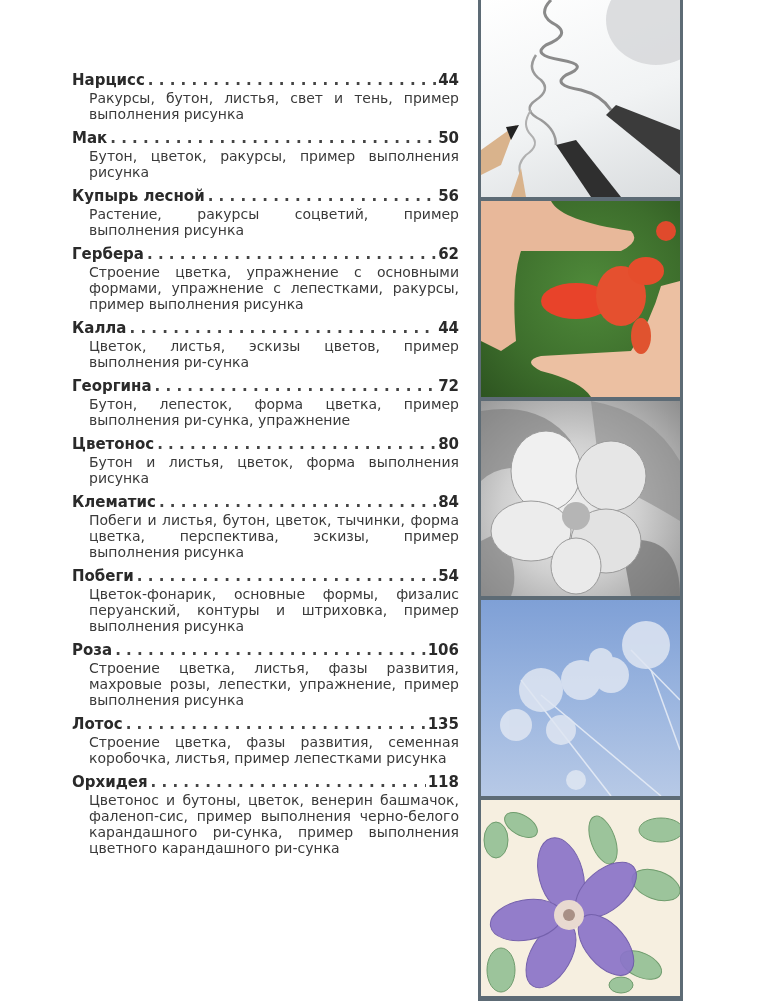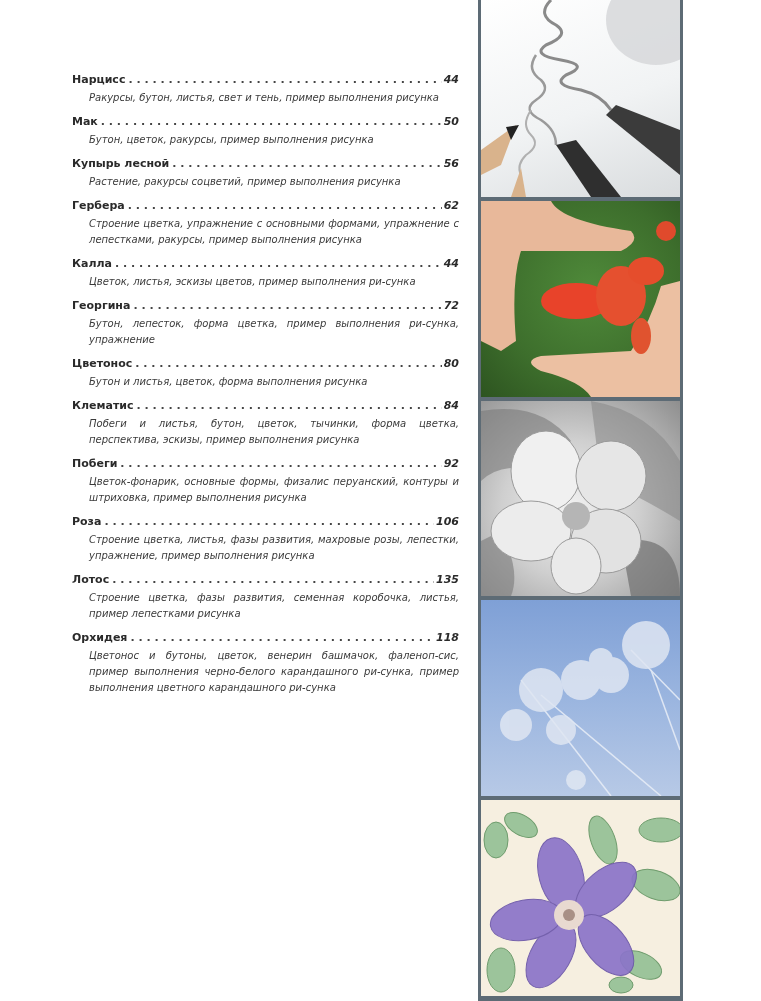--- a/index.html
+++ b/index.html
@@ -1,25 +1,25 @@
 <!DOCTYPE html>
 <html><head>
 <meta charset="utf-8">
 <style>
   html, body { margin:0; padding:0; }
   body { width:761px; height:1001px; background:#ffffff; position:relative; overflow:hidden;
          font-family:"DejaVu Sans", sans-serif; color:#2b2b2b; }
   .toc { position:absolute; left:72px; top:70px; width:387px; }
   .entry { margin-bottom:6px; }
-  .head { display:flex; align-items:baseline; font-size:11px; font-weight:bold; color:#2a2a2a; height:20px; line-height:20px; }
+  .head { display:flex; align-items:baseline; font-size:15px; font-weight:bold; color:#2a2a2a; height:20px; line-height:20px; }
   .head .title { white-space:nowrap; padding-right:3px; }
   .head .dots { flex:1; overflow:hidden; white-space:nowrap; font-weight:bold; letter-spacing:2.2px; color:#444; }
   .head .dots::before { content:". . . . . . . . . . . . . . . . . . . . . . . . . . . . . . . . . . . . . . . . . . . . . . . . . . . . . . . . . . . . . . . . . . . . . . . . . . . . . . . . ."; letter-spacing:0; }
-  .head .page { white-space:nowrap; padding-left:2px;font-style:italic; }
-  .desc { padding-left:17px; font-size:10px; line-height:16px; color:#3a3a3a; text-align:justify;font-style:italic; }
+  .head .page { white-space:nowrap; padding-left:2px; }
+  .desc { padding-left:17px; font-size:14px; line-height:16px; color:#3a3a3a; text-align:justify; }
   .frame { position:absolute; left:478px; top:0; width:205px; height:1001px; background:#5d6b75; }
   .panel { position:absolute; left:3px; width:199px; overflow:hidden; }
   .p1 { top:0; height:197px; background:linear-gradient(160deg,#ffffff 0%,#f1f3f4 55%,#d9dcde 100%); }
   .p2 { top:201px; height:196px; background:radial-gradient(circle at 55% 45%, #4f8a3a 0%, #3d6e2c 60%, #2d5420 100%); }
   .p3 { top:401px; height:195px; background:radial-gradient(circle at 45% 55%, #f2f2f2 0%, #cfcfcf 45%, #8e8e8e 100%); }
   .p4 { top:600px; height:196px; background:linear-gradient(180deg,#7fa0d6 0%,#9db7e0 55%,#b7c9e6 100%); }
   .p5 { top:800px; height:196px; background:#f6efe0; }
   .frame-bottom { position:absolute; left:0; top:997px; width:205px; height:4px; background:#5d6b75; }
 </style>
 </head>
@@ -87,21 +87,21 @@
         <span class="title">Клематис</span>
         <span class="dots"></span>
         <span class="page">84</span>
       </div>
     <div class="desc">Побеги и листья, бутон, цветок, тычинки, форма цветка, перспектива, эскизы, пример выполнения рисунка</div>
   </div>
   <div class="entry">
     <div class="head">
         <span class="title">Побеги</span>
         <span class="dots"></span>
-        <span class="page">92</span>
+        <span class="page">54</span>
       </div>
     <div class="desc">Цветок-фонарик, основные формы, физалис перуанский, контуры и штриховка, пример выполнения рисунка</div>
   </div>
   <div class="entry">
     <div class="head">
         <span class="title">Роза</span>
         <span class="dots"></span>
         <span class="page">106</span>
       </div>
     <div class="desc">Строение цветка, листья, фазы развития, махровые розы, лепестки, упражнение, пример выполнения рисунка</div>

